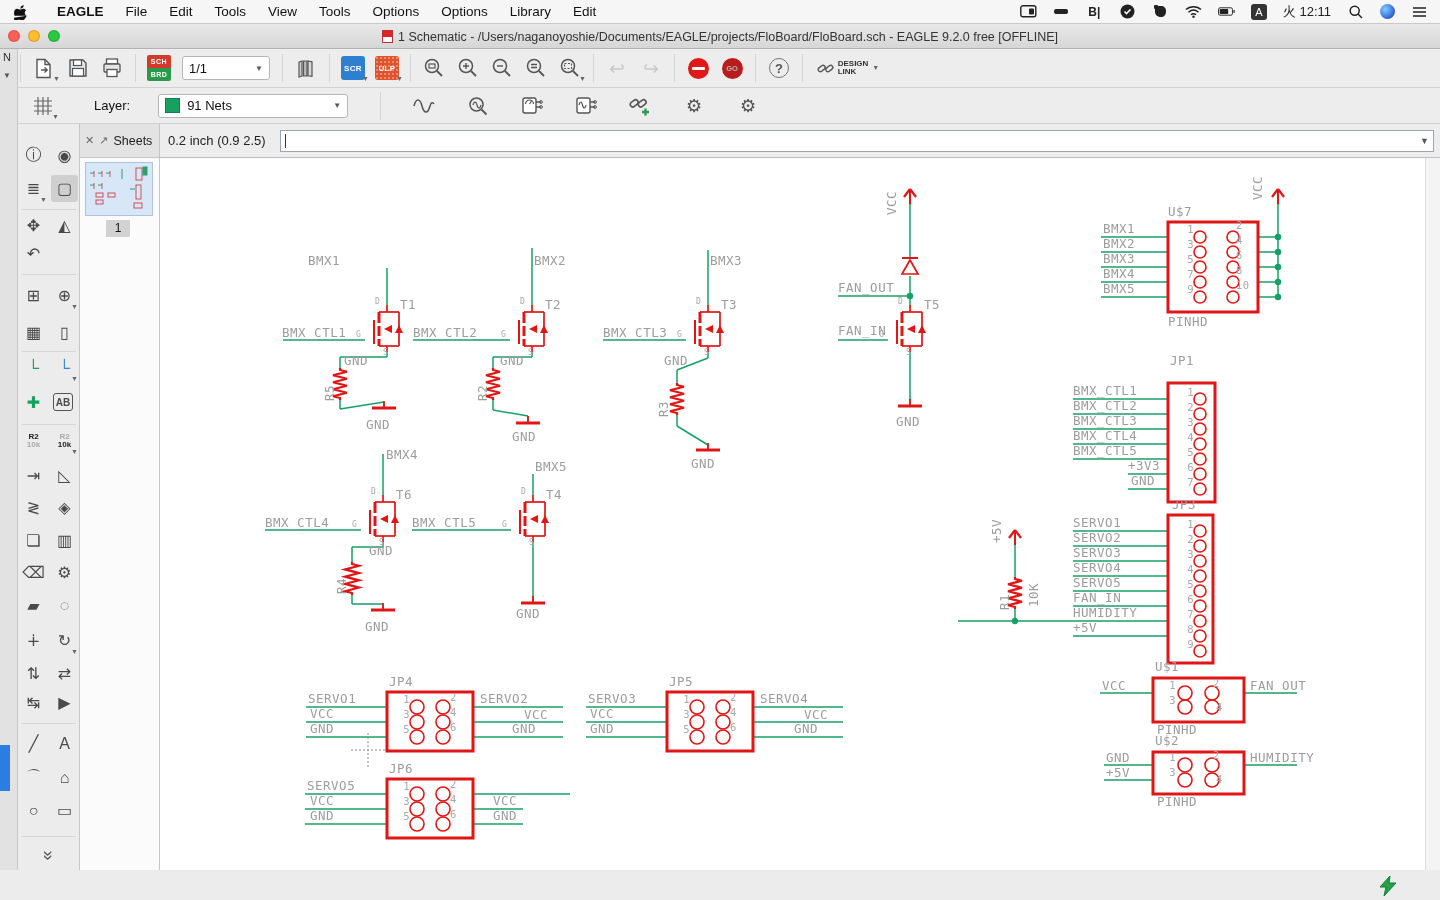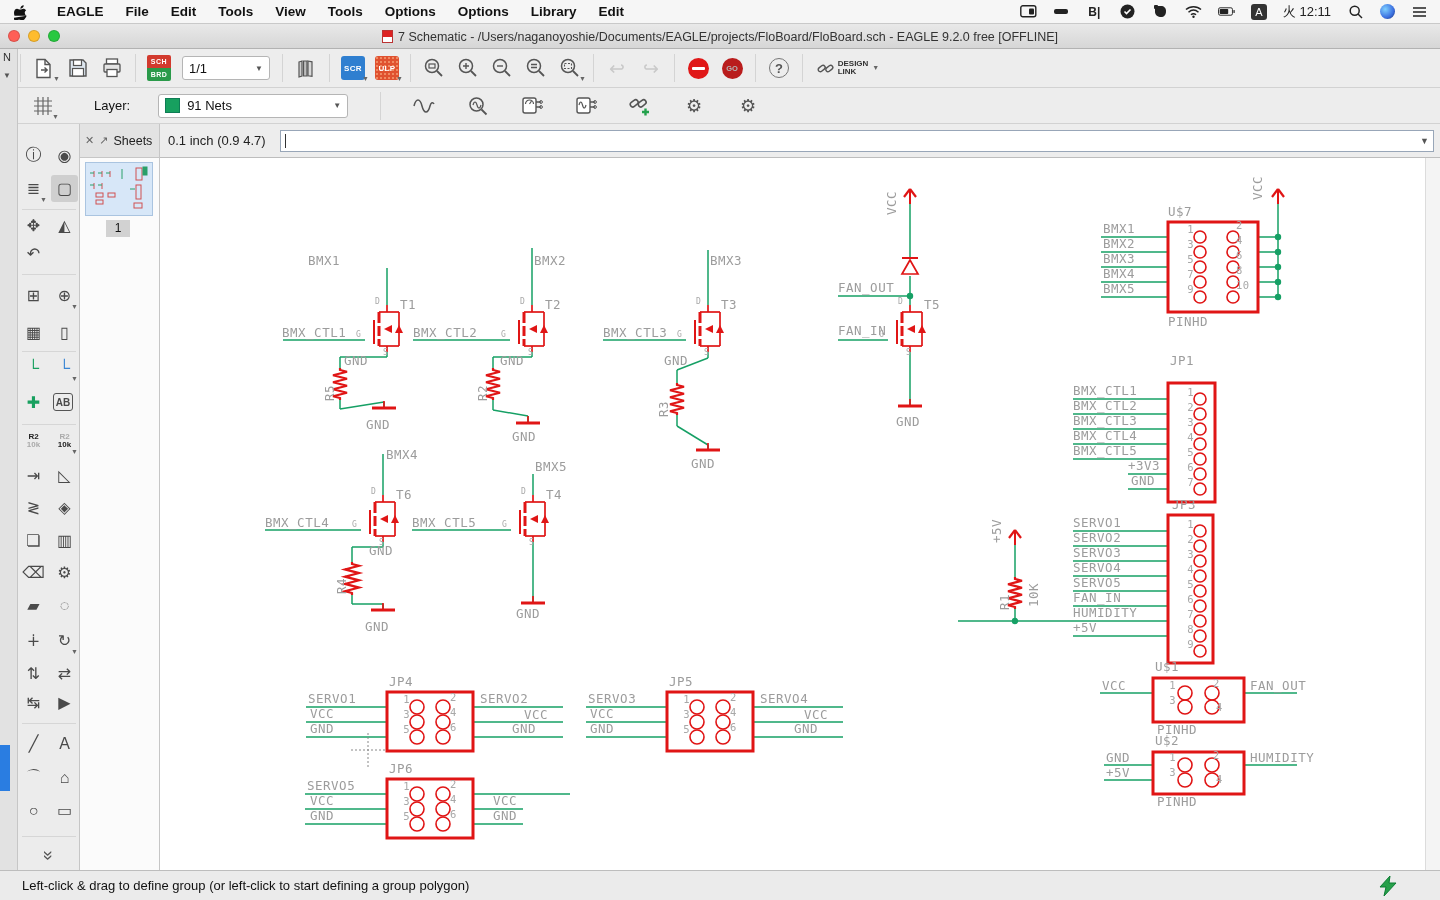--- a/index.html
+++ b/index.html
@@ -5,21 +5,21 @@
   * { margin:0; padding:0; box-sizing:border-box; }
   html,body { width:1440px; height:900px; overflow:hidden; background:#ececec;
     font-family:"Liberation Sans", sans-serif; }
   .abs { position:absolute; }
   #screen { position:relative; width:1440px; height:900px; }
 
   
   #menubar { left:0; top:0; width:1440px; height:24px; background:#f6f6f6;
     border-bottom:1px solid #c9c9c9; display:flex; align-items:center; font-size:13.5px; color:#111; }
   #menubar .apple { margin:0 18px 0 14px; display:flex; align-items:center; }
-  #menubar .mitem { padding:0 11px;font-weight:bold; }
+  #menubar .mitem { padding:0 11px; }
   #menubar .mitem.app { font-weight:bold; }
   #menubar .spacer { flex:1; }
   #menubar .stat { display:flex; align-items:center; gap:16px; margin-right:12px; color:#222; }
   #menubar .stat .txt { font-size:13px; }
   .sticon { width:17px; height:15px; display:inline-flex; align-items:center; justify-content:center; }
   .akey { background:#333; color:#fff; border-radius:3px; width:16px; height:16px;
      font-size:11px; display:inline-flex; align-items:center; justify-content:center; }
   .siri { width:15px; height:15px; border-radius:50%;
      background:radial-gradient(circle at 35% 35%, #7fd0ff, #3b6fe0 60%, #16295e); }
 
@@ -193,21 +193,21 @@
             <path d="M1 2h13M1 6h13M1 10h13" stroke="#222" stroke-width="1.6"></path>
           </svg>
         </span>
     </span>
   </div>
 
   <div id="titlebar" class="abs">
     <span class="tlight" style="background:#ff5f57"></span>
     <span class="tlight" style="background:#febc2e"></span>
     <span class="tlight" style="background:#28c840"></span>
-    <span id="titletext"><span class="docicon"></span><span>7 Schematic - /Users/naganoyoshie/Documents/EAGLE/projects/FloBoard/FloBoard.sch - EAGLE 9.2.0 free [OFFLINE]</span></span>
+    <span id="titletext"><span class="docicon"></span><span>1 Schematic - /Users/naganoyoshie/Documents/EAGLE/projects/FloBoard/FloBoard.sch - EAGLE 9.2.0 free [OFFLINE]</span></span>
   </div>
 
   <div id="leftstrip" class="abs">
     <span class="n">N</span>
     <span class="car">▼</span>
     <span class="bluepatch"></span>
   </div>
 
   <div id="toolbar1" class="abs">
     <span class="tsep" style="margin-left:2px"></span>
@@ -384,21 +384,21 @@
     <span class="tbtn gearglyph">⚙</span>
     <span class="tbtn gearglyph">⚙</span>
   </div>
 
   <div id="sheetshdr" class="abs">
     <span class="g">✕</span>
     <span class="g">↗</span>
     <span>Sheets</span>
   </div>
   <div id="cmdrow" class="abs">
-    <span id="coords">0.1 inch (0.9 4.7)</span>
+    <span id="coords">0.2 inch (0.9 2.5)</span>
     <span id="cmdinputwrap">
       <span id="cmdcaret"></span>
       <span></span>
       <span class="dn">▼</span>
     </span>
   </div>
 
   <div id="palette" class="abs">
       <div class="pitem" style="left: 2px; top: 18px;">ⓘ</div>
       <div class="pitem" style="left: 33px; top: 18px;">◉</div>
@@ -966,22 +966,19 @@
           <text x="1056" y="625" font-size="10.5" fill="#a8a8a8" letter-spacing="0.5">4</text>
         </g>
         <g>
           <line x1="191" y1="592" x2="225" y2="592" stroke="#888" stroke-width="1" stroke-dasharray="2 2"></line>
           <line x1="208" y1="575" x2="208" y2="609" stroke="#888" stroke-width="1" stroke-dasharray="2 2"></line>
         </g>
       </svg>
     <div id="rstrip"></div>
   </div>
 
-  <div id="statusbar" class="abs">
-    <span id="statusmsg">Left-click &amp; drag to define group (or left-click to start defining a group polygon)</span>
-  </div>
   <span id="bolt" class="abs">
     <svg width="20" height="22" viewBox="0 0 20 22">
         <path d="M12 1L2 12h6l-2 9L18 8h-7z" fill="#27a04a" stroke="#0c7d33" stroke-width="1"></path>
       </svg>
   </span>
 
 </div>
 
 </body></html>

